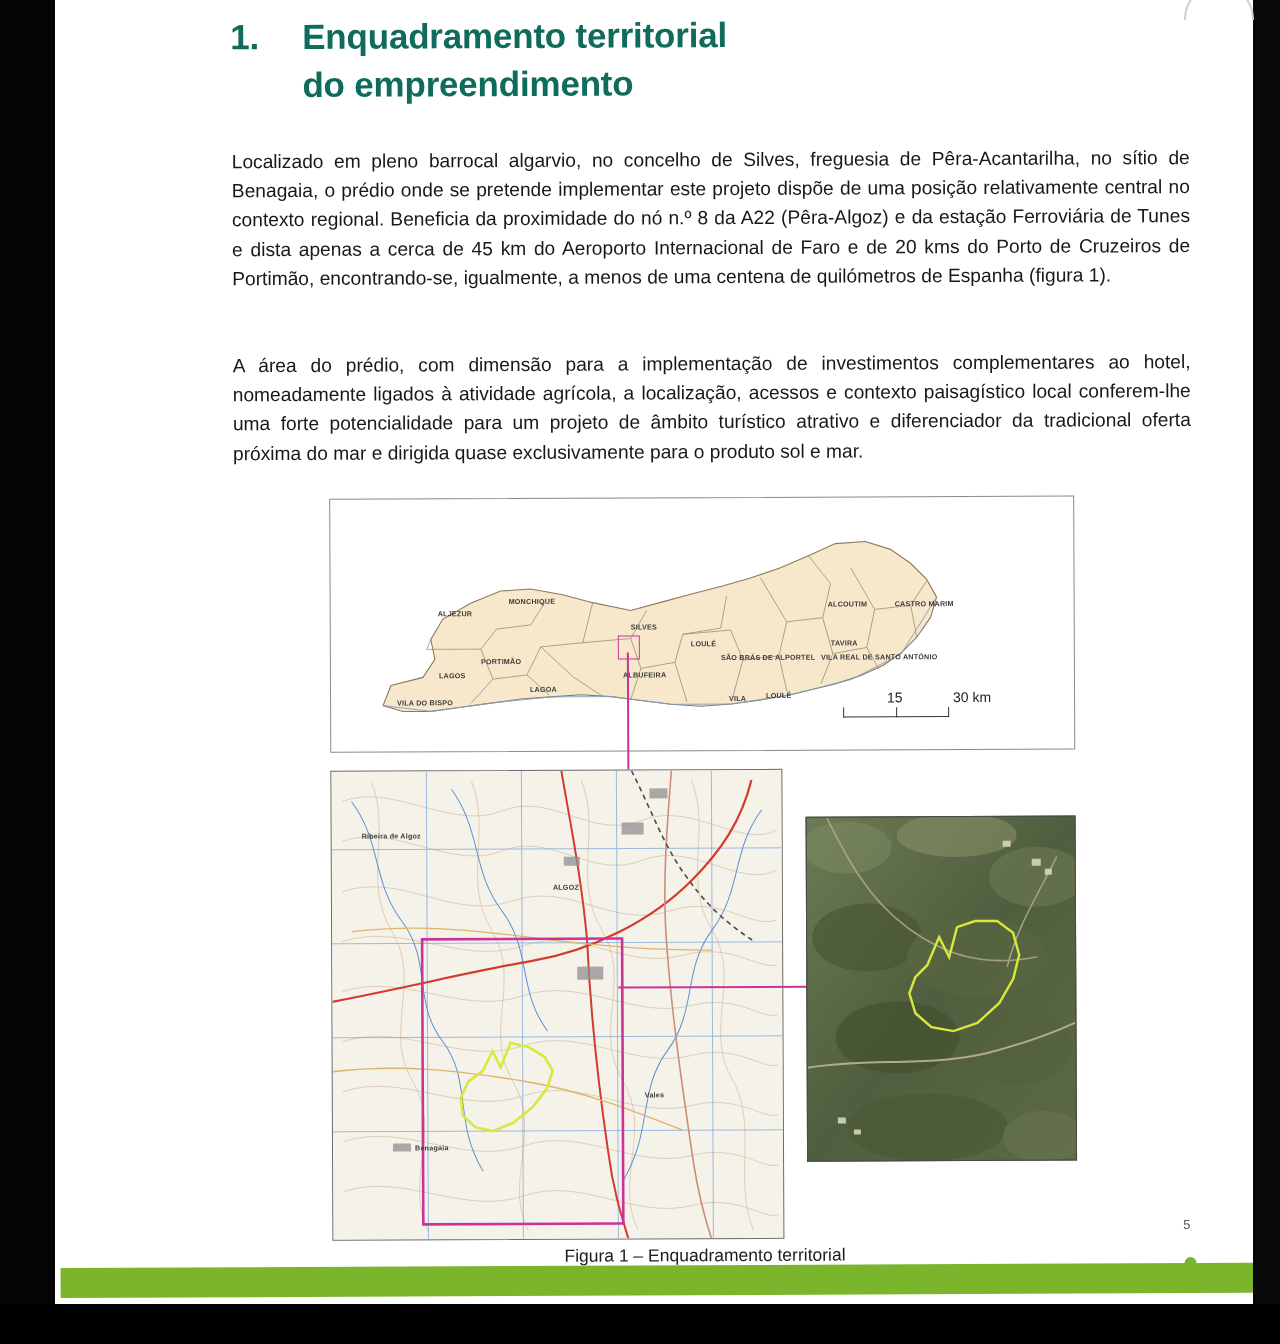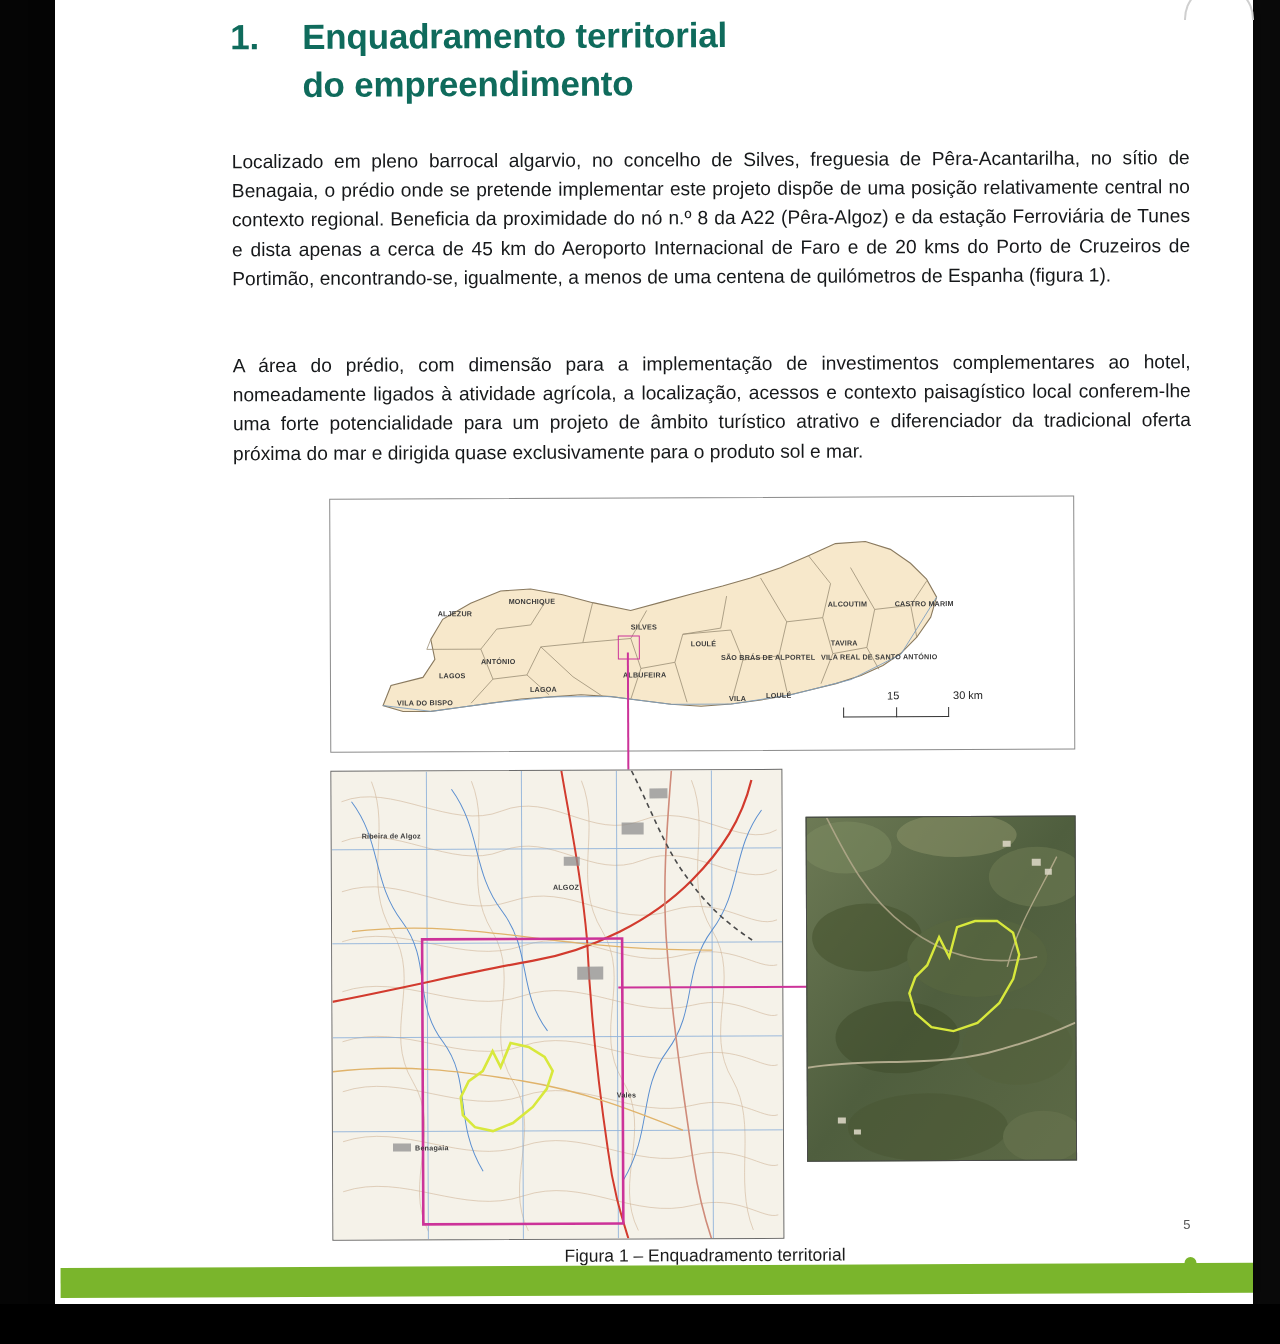--- a/index.html
+++ b/index.html
@@ -131,21 +131,21 @@
     content: "";
     position: absolute;
     left: 50%;
     top: 0;
     width: 1px;
     height: 10px;
     background: #333;
   }
   .scale-num {
     position: absolute;
-    font-size: 11px;
+    font-size: 14px;
     color: #222;
   }
 
   
   .topo {
     position: absolute;
     left: 0;
     top: 272px;
     width: 450px;
     height: 468px;
@@ -295,21 +295,21 @@
           </svg>
 
           <div id="region-labels">
               <span class="mlabel" style="left: 497px; top: 57px; margin-top: 45px;">ALCOUTIM</span>
               <span class="mlabel" style="left: 178px; top: 98px;">MONCHIQUE</span>
               <span class="mlabel" style="left: 107px; top: 110px;">ALJEZUR</span>
               <span class="mlabel" style="left: 524px; top: 102px; padding-left: 40px;">CASTRO MARIM</span>
               <span class="mlabel" style="left: 271px; top: 124px; margin-left: 29px;">SILVES</span>
               <span class="mlabel" style="left: 360px; top: 141px;">LOULÉ</span>
               <span class="mlabel" style="left: 500px; top: 141px;">TAVIRA</span>
-              <span class="mlabel" style="left: 150px; top: 158px;">ANTÓNIO</span>
+              <span class="mlabel" style="left: 150px; top: 158px;">PORTIMÃO</span>
               <span class="mlabel" style="left: 390px; top: 155px;">SÃO BRÁS DE ALPORTEL</span>
               <span class="mlabel" style="left: 490px; top: 155px;">VILA REAL DE SANTO ANTÓNIO</span>
               <span class="mlabel" style="left: 108px; top: 172px;">LAGOS</span>
               <span class="mlabel" style="left: 199px; top: 186px;">LAGOA</span>
               <span class="mlabel" style="left: 292px; top: 172px;">ALBUFEIRA</span>
               <span class="mlabel" style="left: 66px; top: 199px;">VILA DO BISPO</span>
               <span class="mlabel" style="left: 398px; top: 196px;">VILA</span>
               <span class="mlabel" style="left: 435px; top: 193px;">LOULÉ</span>
             </div>
 
@@ -379,21 +379,21 @@
               <rect x="60" y="372" width="18" height="8"></rect>
             </g>
 
             <rect x="90" y="168" width="200" height="285" fill="none" stroke="#cc3399" stroke-width="2.6"></rect>
 
             <path d="M150 300 L160 280 L168 296 L178 272 L196 276 L212 286 L220 300 L214 318 L200 336 L180 352 L160 360 L142 356 L130 344 L128 326 L136 310 Z" fill="none" stroke="#d8e83c" stroke-width="2.6"></path>
           </svg>
           <div id="topo-labels">
               <span class="mlabel" style="left: 221px; top: 112px;">ALGOZ</span>
               <span class="mlabel" style="left: 82px; top: 372px;">Benagaia</span>
-              <span class="mlabel" style="left: 284px; top: 320px;">Vales</span>
+              <span class="mlabel" style="left: 312px; top: 320px;">Vales</span>
               <span class="mlabel" style="left: 30px; top: 60px;">Ribeira de Algoz</span>
             </div>
         </div>
 
         <div class="connector-h"></div>
 
         <div class="sat">
           <svg viewBox="0 0 268 343" preserveAspectRatio="none" style="position:absolute;left:0;top:0;width:268px;height:343px;">
             <defs>
               <linearGradient id="satbg" x1="0" y1="0" x2="1" y2="1">

